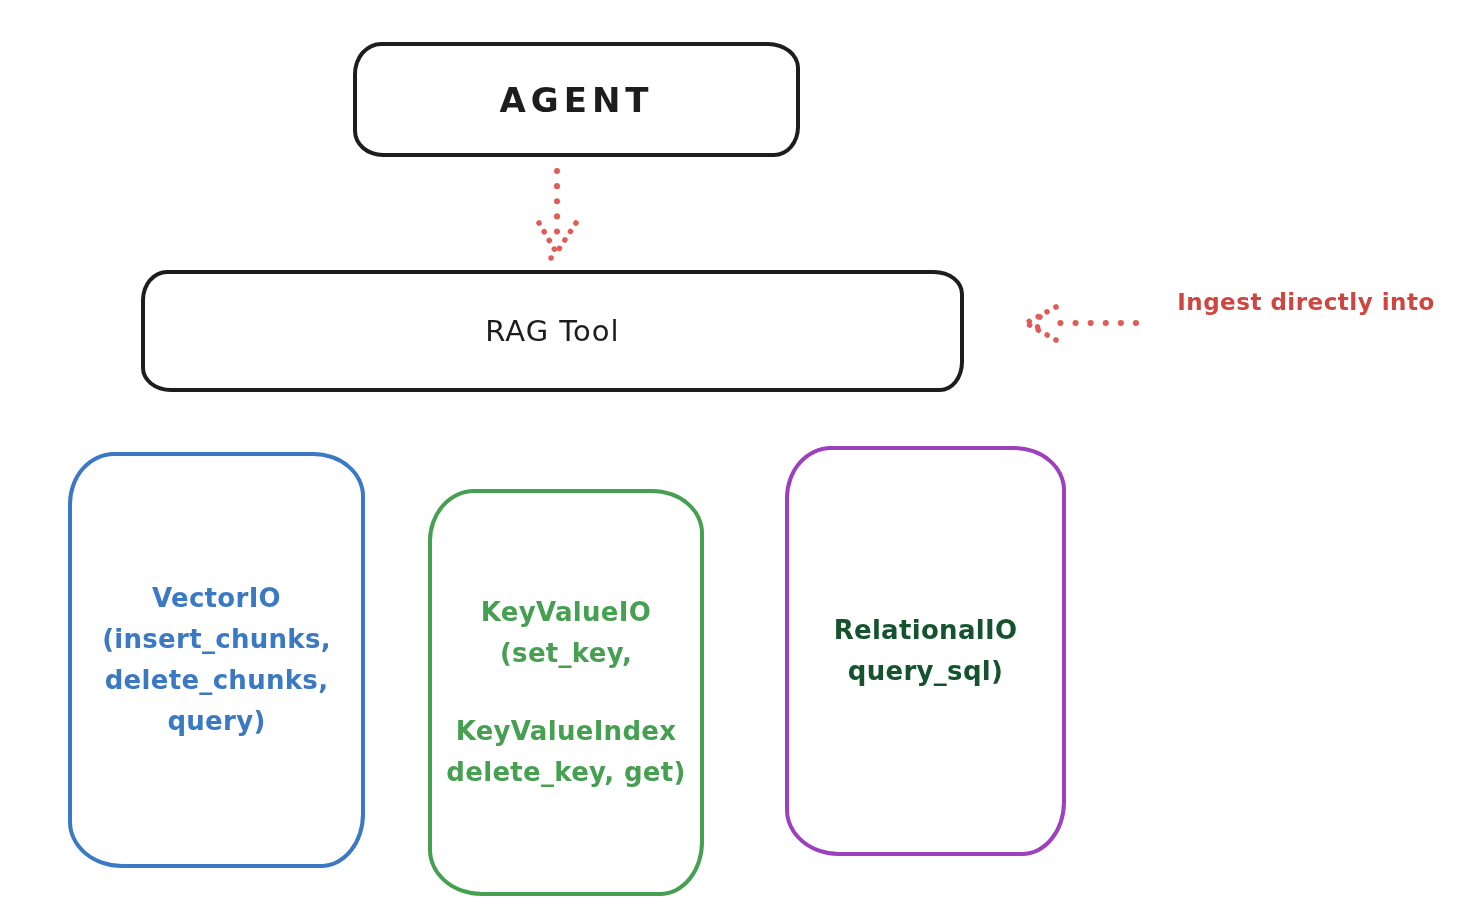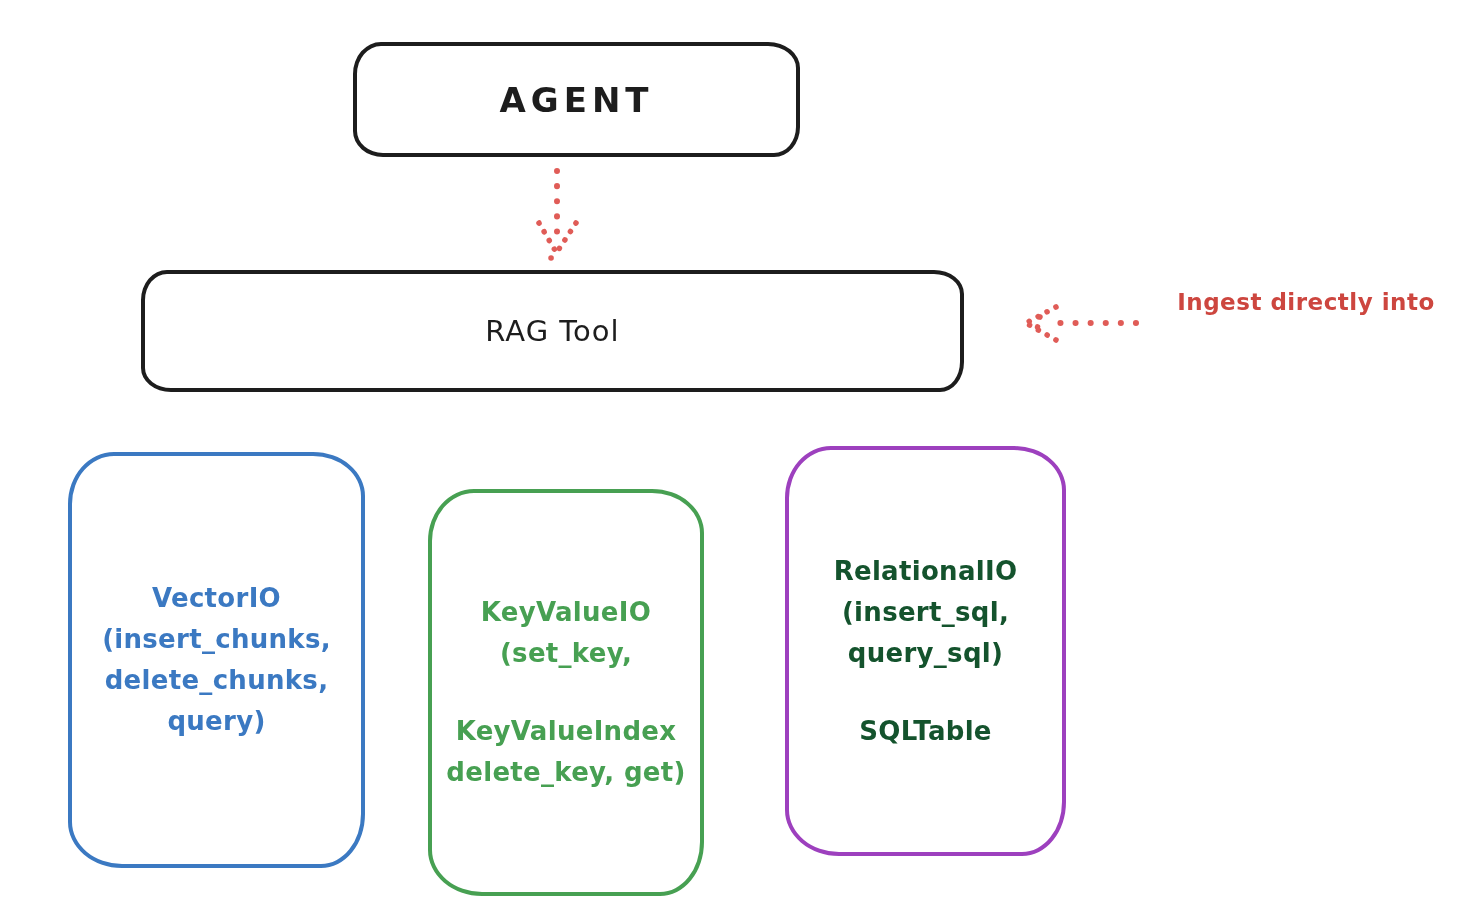--- a/index.html
+++ b/index.html
@@ -158,18 +158,16 @@
 
   <div class="node io-node keyvalue-node">
     <div class="io-line">KeyValueIO</div>
     <div class="io-line">(set_key,</div>
     <div class="io-line io-index">KeyValueIndex</div>
     <div class="io-line">delete_key, get)</div>
   </div>
 
   <div class="node io-node relational-node">
     <div class="io-line">RelationalIO</div>
-    <div class="io-line">(insert_sql,</div>
     <div class="io-line">query_sql)</div>
-    <div class="io-line io-index">SQLTable</div>
   </div>
 
 </div>
 
 </body></html>

